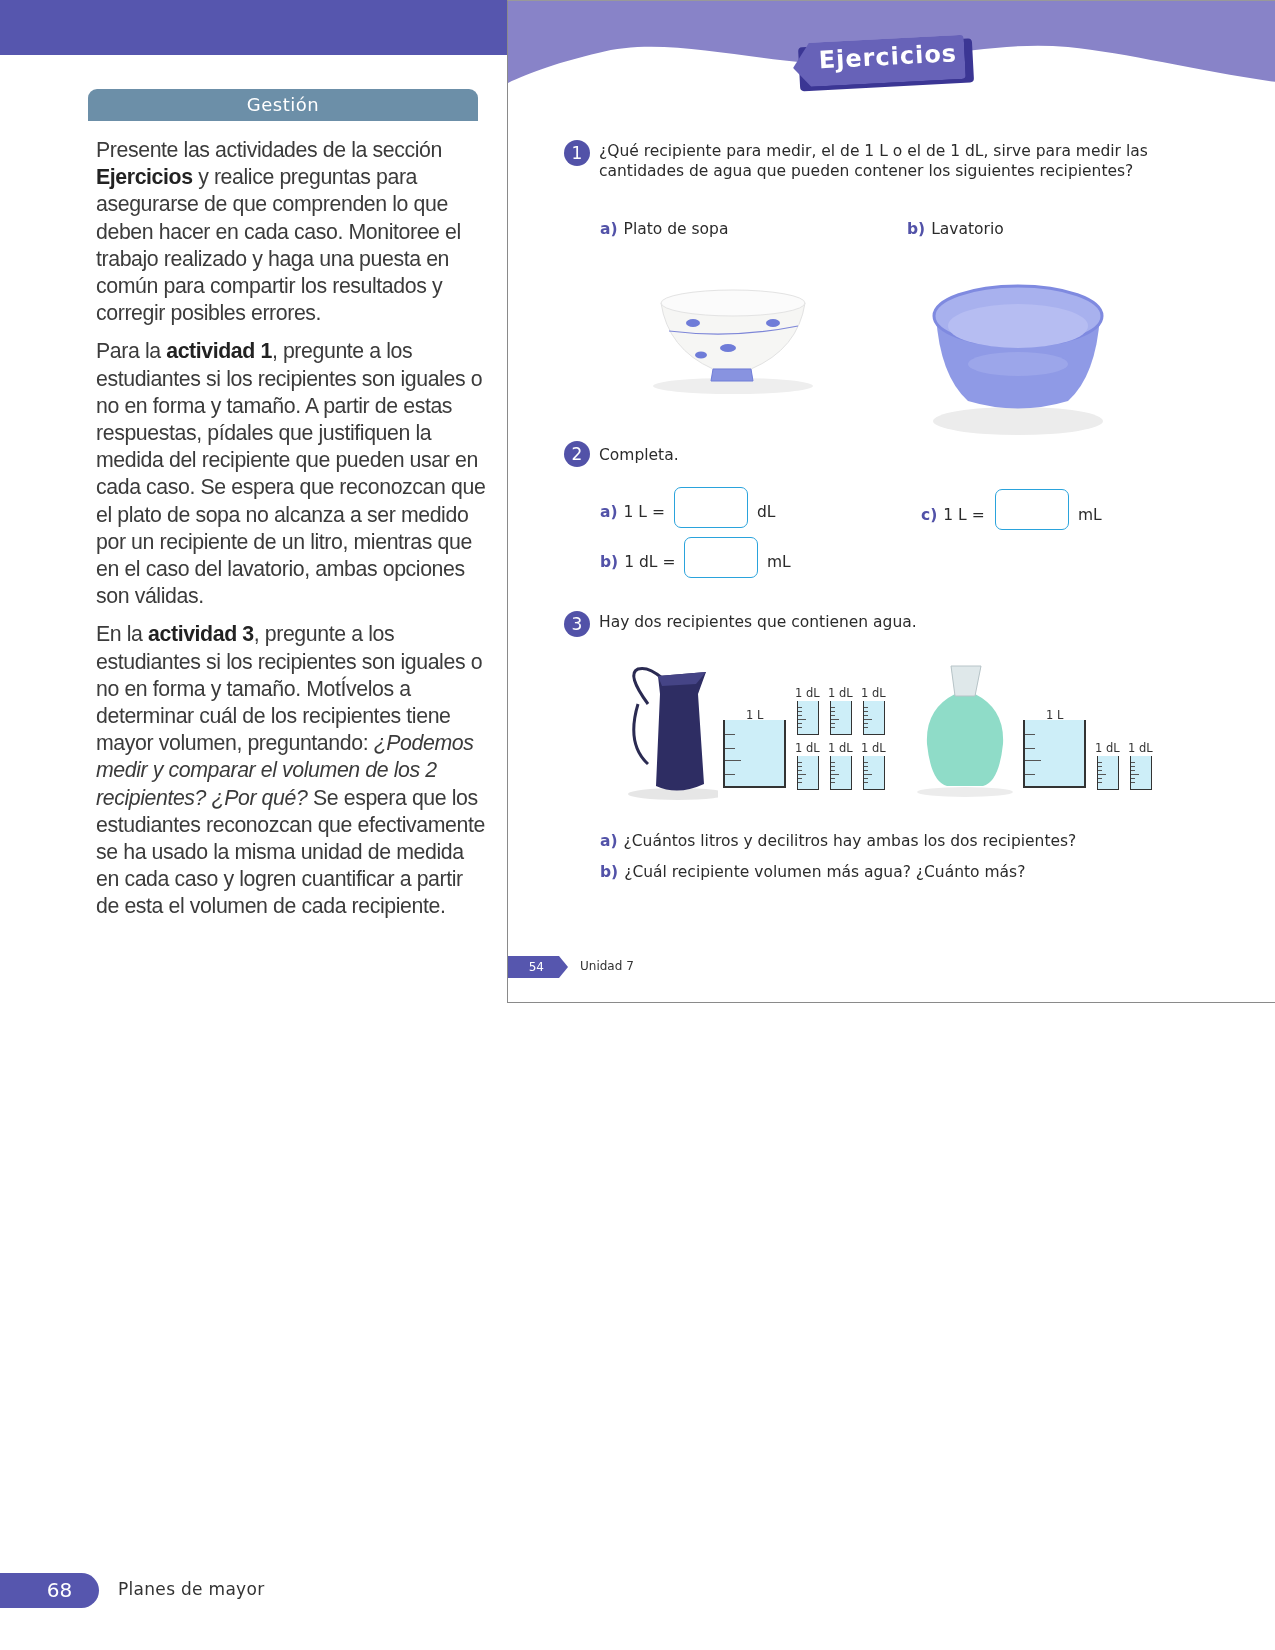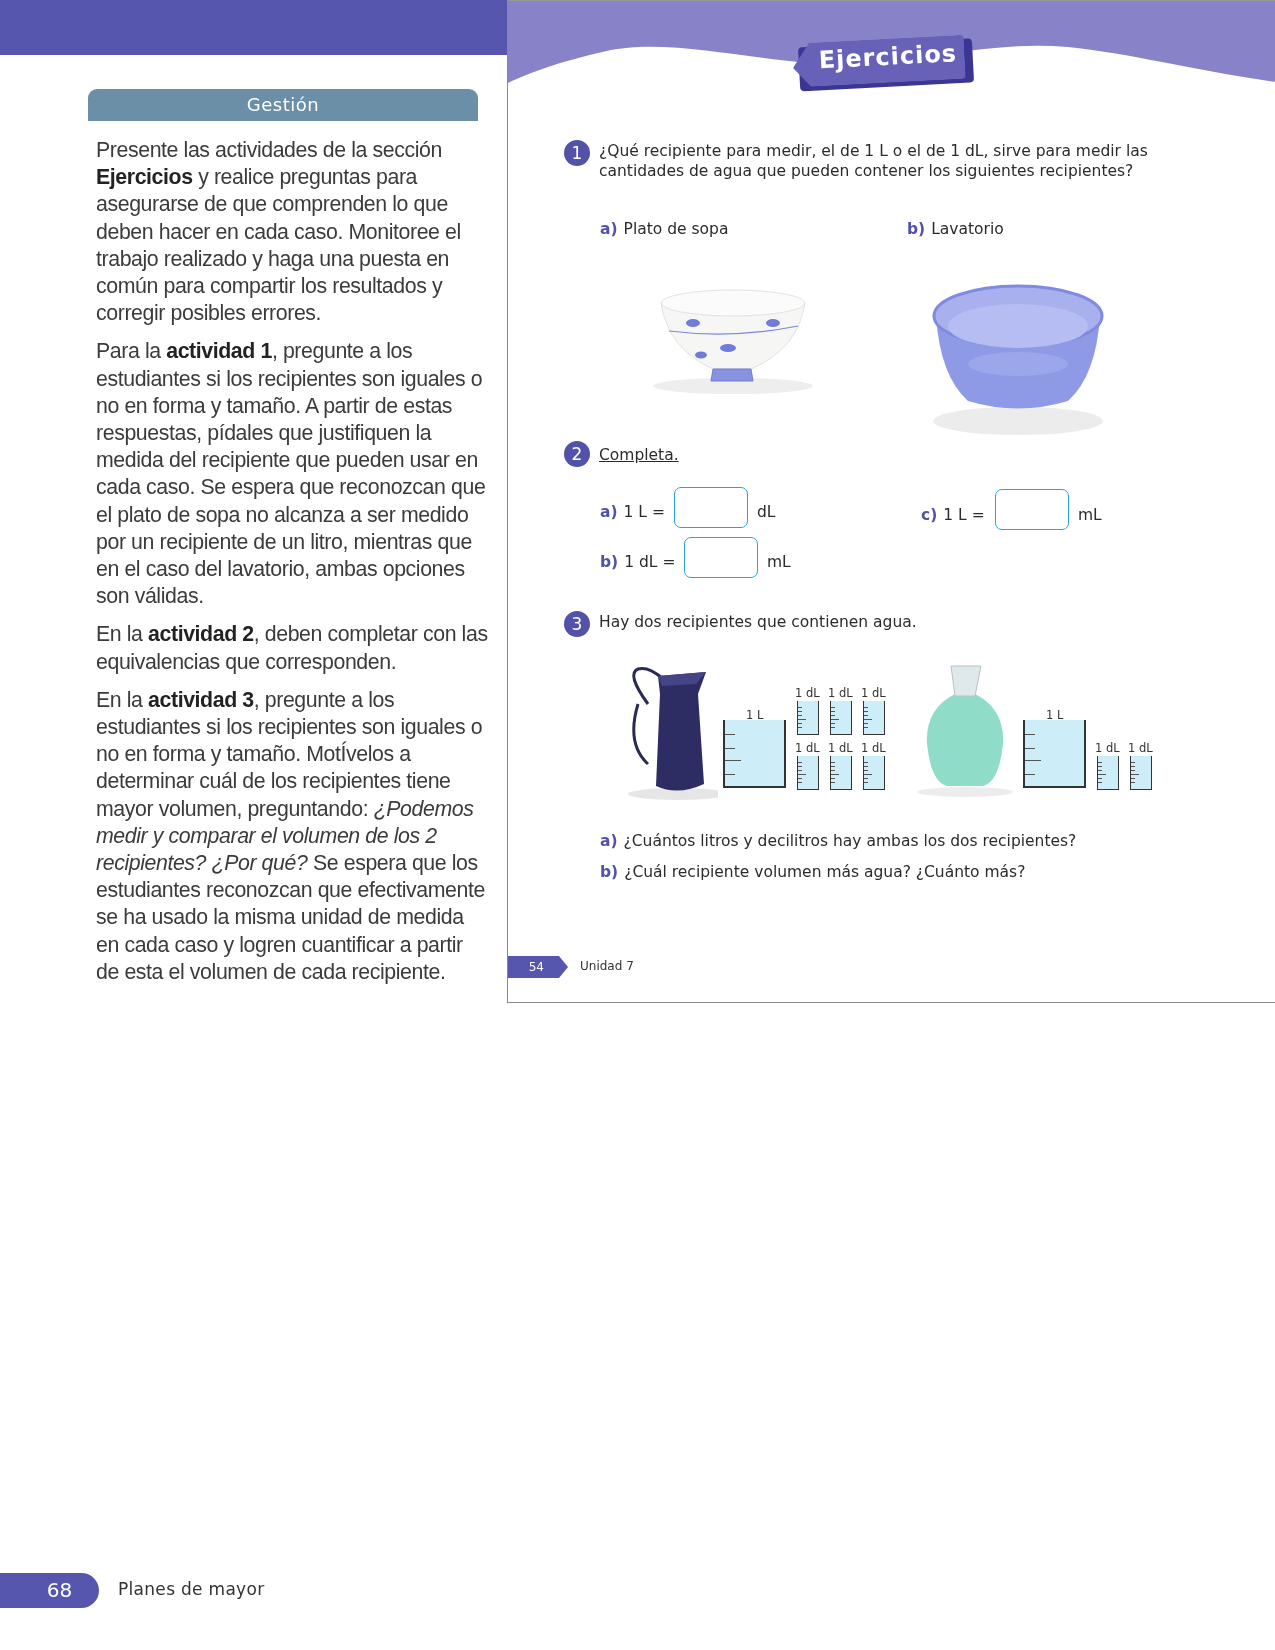--- a/index.html
+++ b/index.html
@@ -46,21 +46,20 @@
 </style>
 </head>
 <body>
 
 <div class="top-band"></div>
 
 <div class="gestion-header">Gestión</div>
 <div class="left-text" id="left-text">
     <p><span>Presente las actividades de la sección </span><b>Ejercicios</b><span> y realice preguntas para asegurarse de que comprenden lo que deben hacer en cada caso. Monitoree el trabajo realizado y haga una puesta en común para compartir los resultados y corregir posibles errores.</span></p>
     <p><span>Para la </span><b>actividad 1</b><span>, pregunte a los estudiantes si los recipientes son iguales o no en forma y tamaño. A partir de estas respuestas, pídales que justifiquen la medida del recipiente que pueden usar en cada caso. Se espera que reconozcan que el plato de sopa no alcanza a ser medido por un recipiente de un litro, mientras que en el caso del lavatorio, ambas opciones son válidas.</span></p>
-    <p><span>En la </span><b>actividad 2</b><span>, deben completar con las equivalencias que corresponden.</span></p>
     <p><span>En la </span><b>actividad 3</b><span>, pregunte a los estudiantes si los recipientes son iguales o no en forma y tamaño. MotÍvelos a determinar cuál de los recipientes tiene mayor volumen, preguntando: </span><i>¿Podemos medir y comparar el volumen de los 2 recipientes? ¿Por qué?</i><span> Se espera que los estudiantes reconozcan que efectivamente se ha usado la misma unidad de medida en cada caso y logren cuantificar a partir de esta el volumen de cada recipiente.</span></p>
   </div>
 
 <div class="student-page">
   <svg class="wave" viewBox="0 0 768 100" preserveAspectRatio="none">
     <path d="M0 0 H768 V81 C690 70 620 52 560 46 C470 38 390 70 300 62 C220 55 150 36 90 52 C55 60 20 72 0 82 Z" fill="#8883c8"></path>
   </svg>
   <div class="ej-tag">
     <div class="tag-shadow"></div>
     <div class="tag-body"></div>
@@ -85,21 +84,21 @@
   </svg>
   <svg class="img" style="left:420px;top:275px;" width="190" height="165">
     <ellipse cx="90" cy="145" rx="85" ry="14" fill="#ececec"></ellipse>
     <path d="M8 40 Q90 30 172 40 Q168 100 140 125 Q90 140 40 125 Q12 100 8 40 Z" fill="#8f9ae6"></path>
     <ellipse cx="90" cy="40" rx="84" ry="30" fill="#a8b1ee" stroke="#7f8ae0" stroke-width="3"></ellipse>
     <ellipse cx="90" cy="50" rx="70" ry="22" fill="#b6bdf2"></ellipse>
     <ellipse cx="90" cy="88" rx="50" ry="12" fill="#9ca6ea"></ellipse>
   </svg>
 
   <div class="num-badge" style="left:56px;top:440px;">2</div>
-  <div class="sp" style="left:91px;top:445px;text-decoration:underline;">Completa.</div>
+  <div class="sp" style="left:91px;top:445px;">Completa.</div>
 
   <div class="sp" style="left:92px;top:502px;"><span class="lbl">a)</span><span>1 L =</span></div>
   <div class="answer-box" style="left:166px;top:486px;"></div>
   <div class="sp" style="left:249px;top:502px;">dL</div>
 
   <div class="sp" style="left:92px;top:552px;"><span class="lbl">b)</span><span>1 dL =</span></div>
   <div class="answer-box" style="left:176px;top:536px;"></div>
   <div class="sp" style="left:259px;top:552px;">mL</div>
 
   <div class="sp" style="left:413px;top:505px;"><span class="lbl">c)</span><span>1 L =</span></div>

